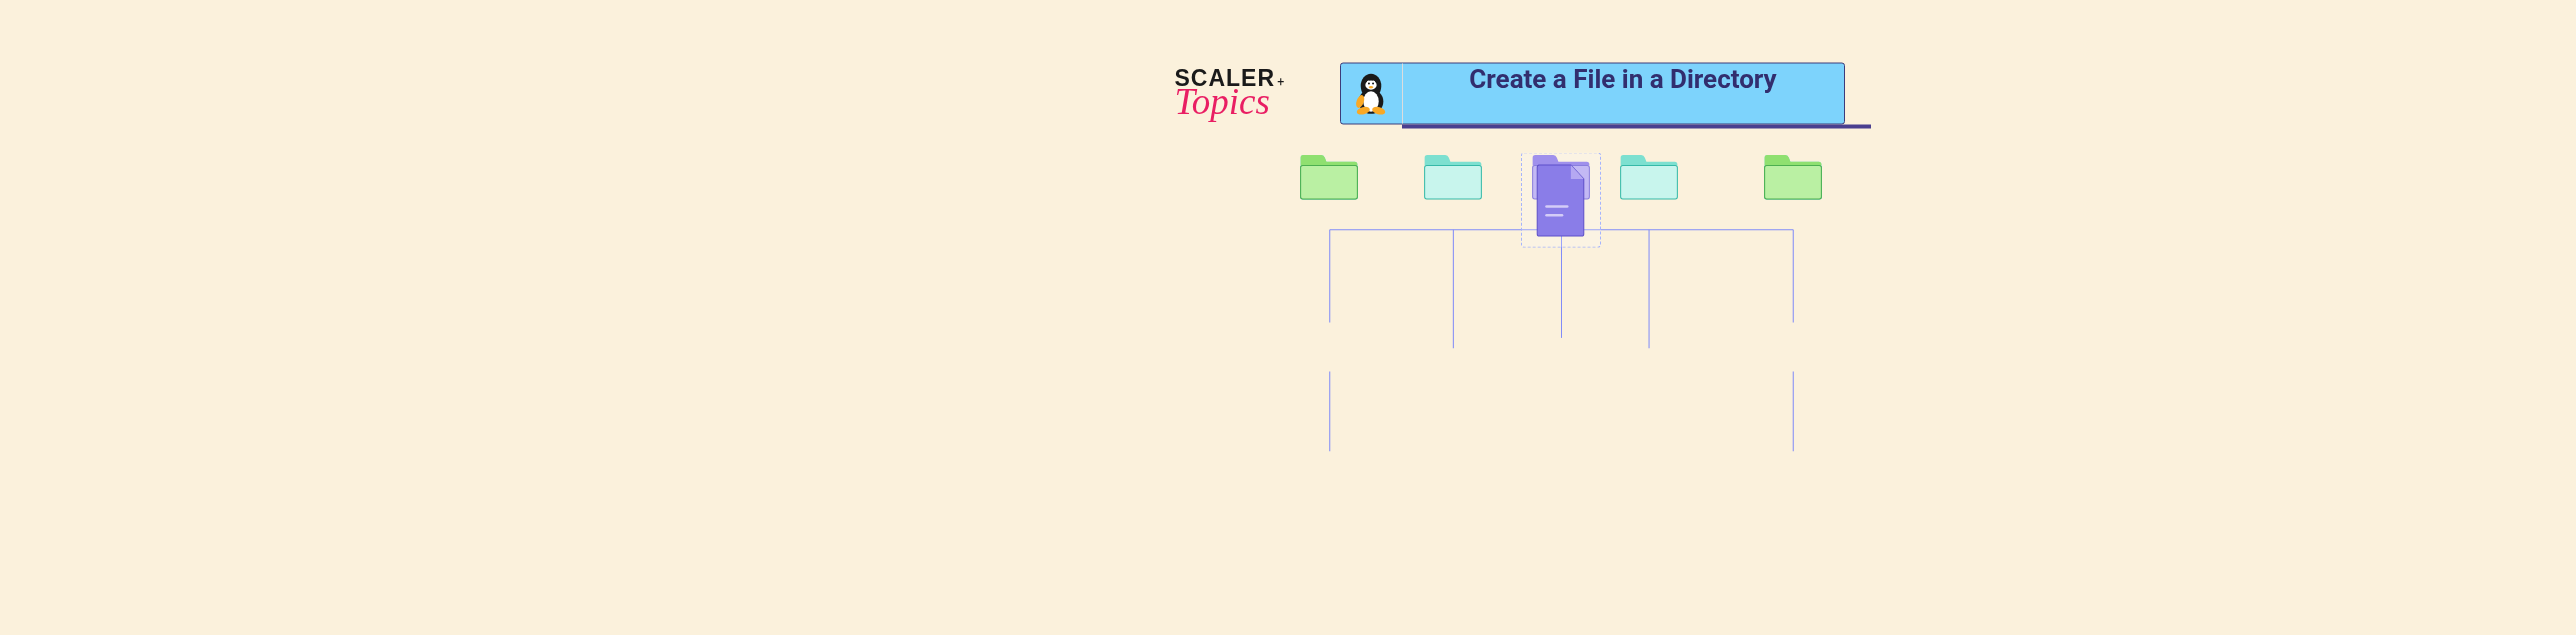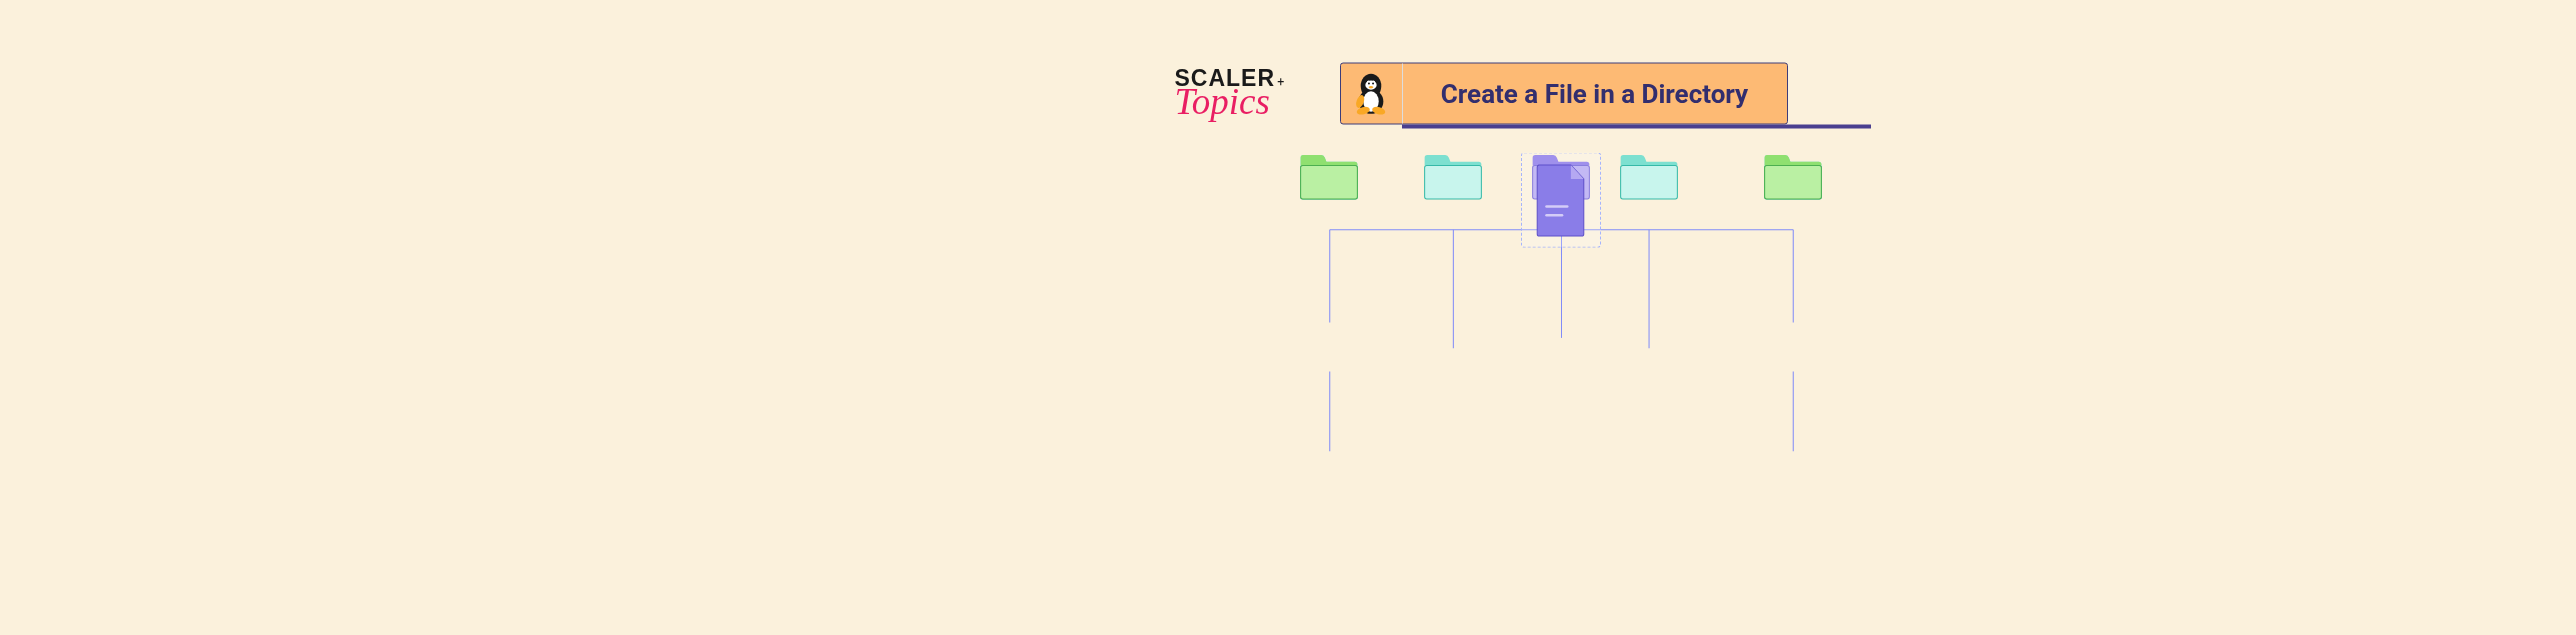--- a/index.html
+++ b/index.html
@@ -2,21 +2,21 @@
 <html style="font-size:8.2px"><head>
 <meta charset="utf-8">
 <style>
 *{margin:0;padding:0;box-sizing:border-box}
 body{width:3091px;height:636px;background:#fbf1dc;position:relative;font-family:-apple-system,BlinkMacSystemFont,"Segoe UI",Roboto,sans-serif}
 .stage{position:absolute;left:50%;top:50%;transform:translate(-50%,-50%);width:804px;height:567px}
 .logo{position:absolute;left:31px;top:30px}
 .logo-scaler{font-family:Arial,sans-serif;font-weight:900;font-size:23px;letter-spacing:1px;color:#1a1a1a}
 .logo-plus{font-size:12.4px;color:#1a1a1a;margin-left:2.1px}
 .logo-topics{font-family:Liberation Serif, serif;font-size:37px;color:#e91e63;font-style:italic;line-height:.7;margin-top:-3.1px}
-.titlebar{position:absolute;left:196px;top:28px;width:448px;height:62px;background:#fdba74;border:1.5px solid #3c3c7a;border-radius:3.1px;display:flex;align-items:center}
+.titlebar{position:absolute;left:196px;top:28px;width:505px;height:62px;background:#7dd3fc;border:1.5px solid #3c3c7a;border-radius:3.1px;display:flex;}
 .tux-box{width:62px;height:100%;display:flex;align-items:center;justify-content:center;border-right:0.5px solid #ddd}
 .tux-box svg{width:36px;height:44px}
 .title-text{flex:1;text-align:center;font-size:26px;font-weight:700;color:#322e6e}
 .title-underline{position:absolute;left:258px;top:90px;width:469px;height:4.1px;background:#4a3f8f}
 .tree{position:absolute;left:134px;top:118px;width:567px;height:412px}
 .conn{stroke:#818cf8;stroke-width:2;fill:none}
 .folder{position:absolute;width:62px;height:49px}
 .folder svg{width:100%;height:100%;display:block}
 .filebox{position:absolute;width:80px;height:95px;border:1.5px dashed #a5b4fc;border-radius:3.1px;display:flex;align-items:center;justify-content:center;background:rgba(255,255,255,.2)}
 .filebox svg{width:57px;height:75px}

